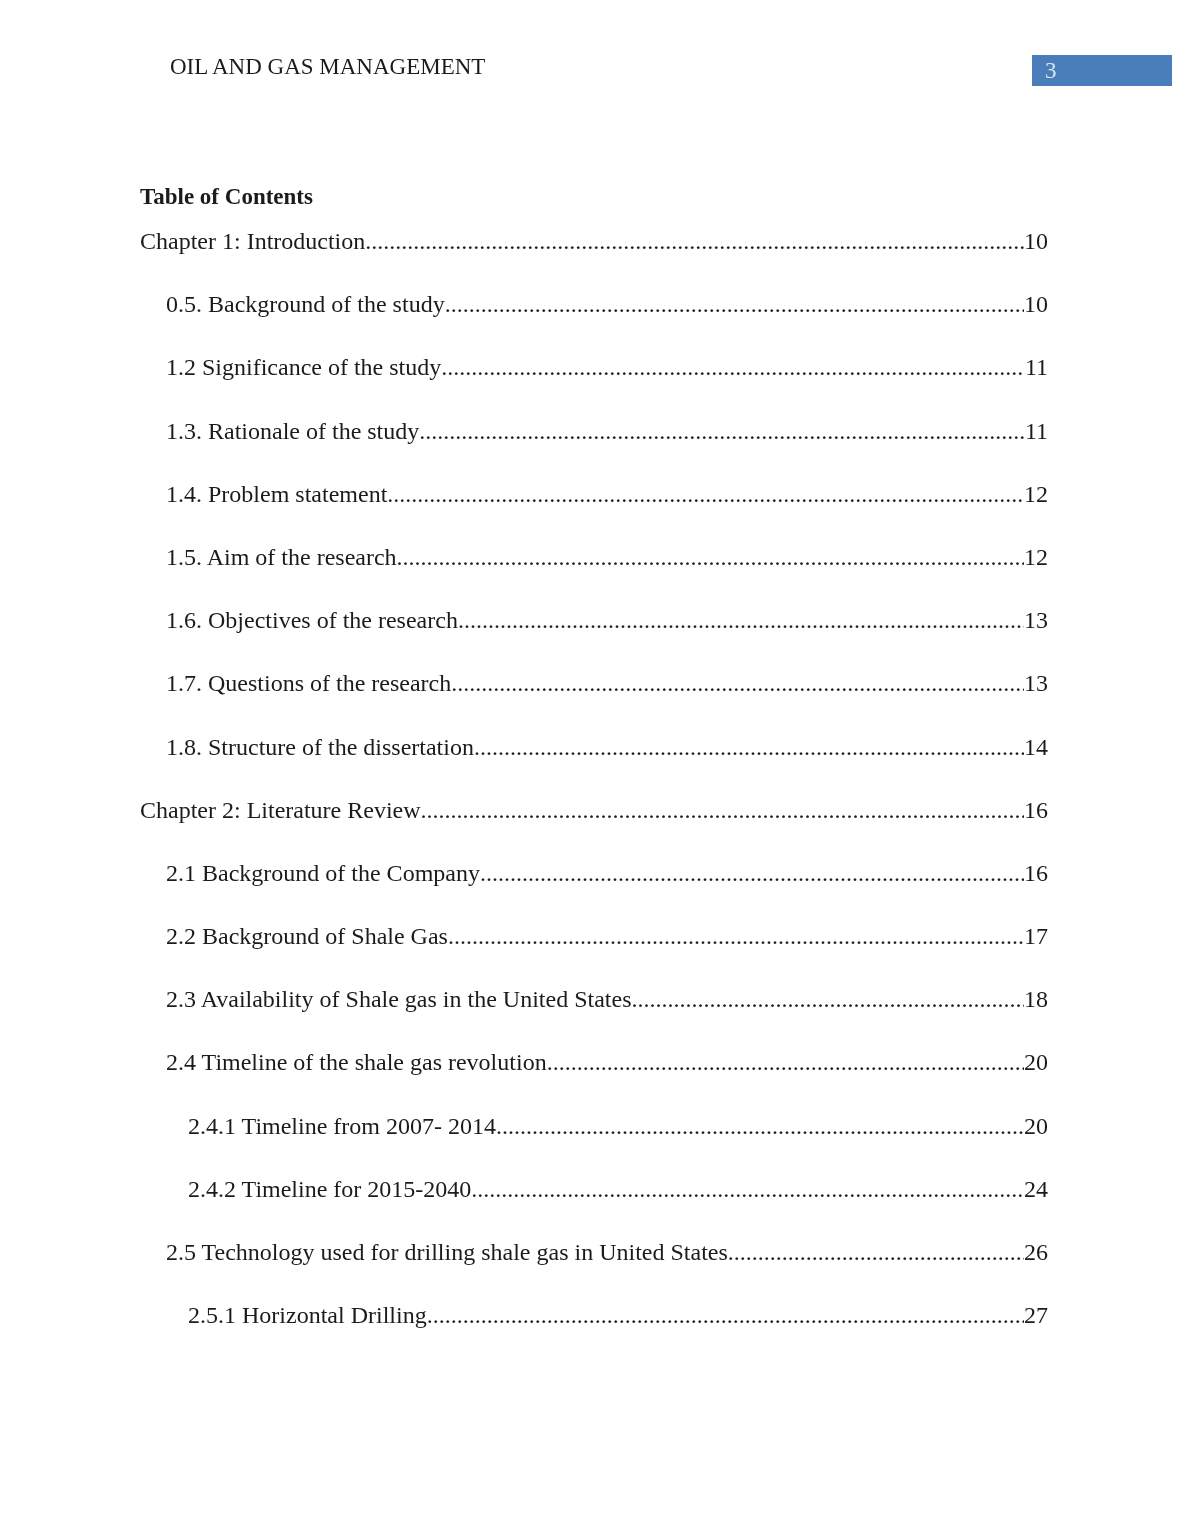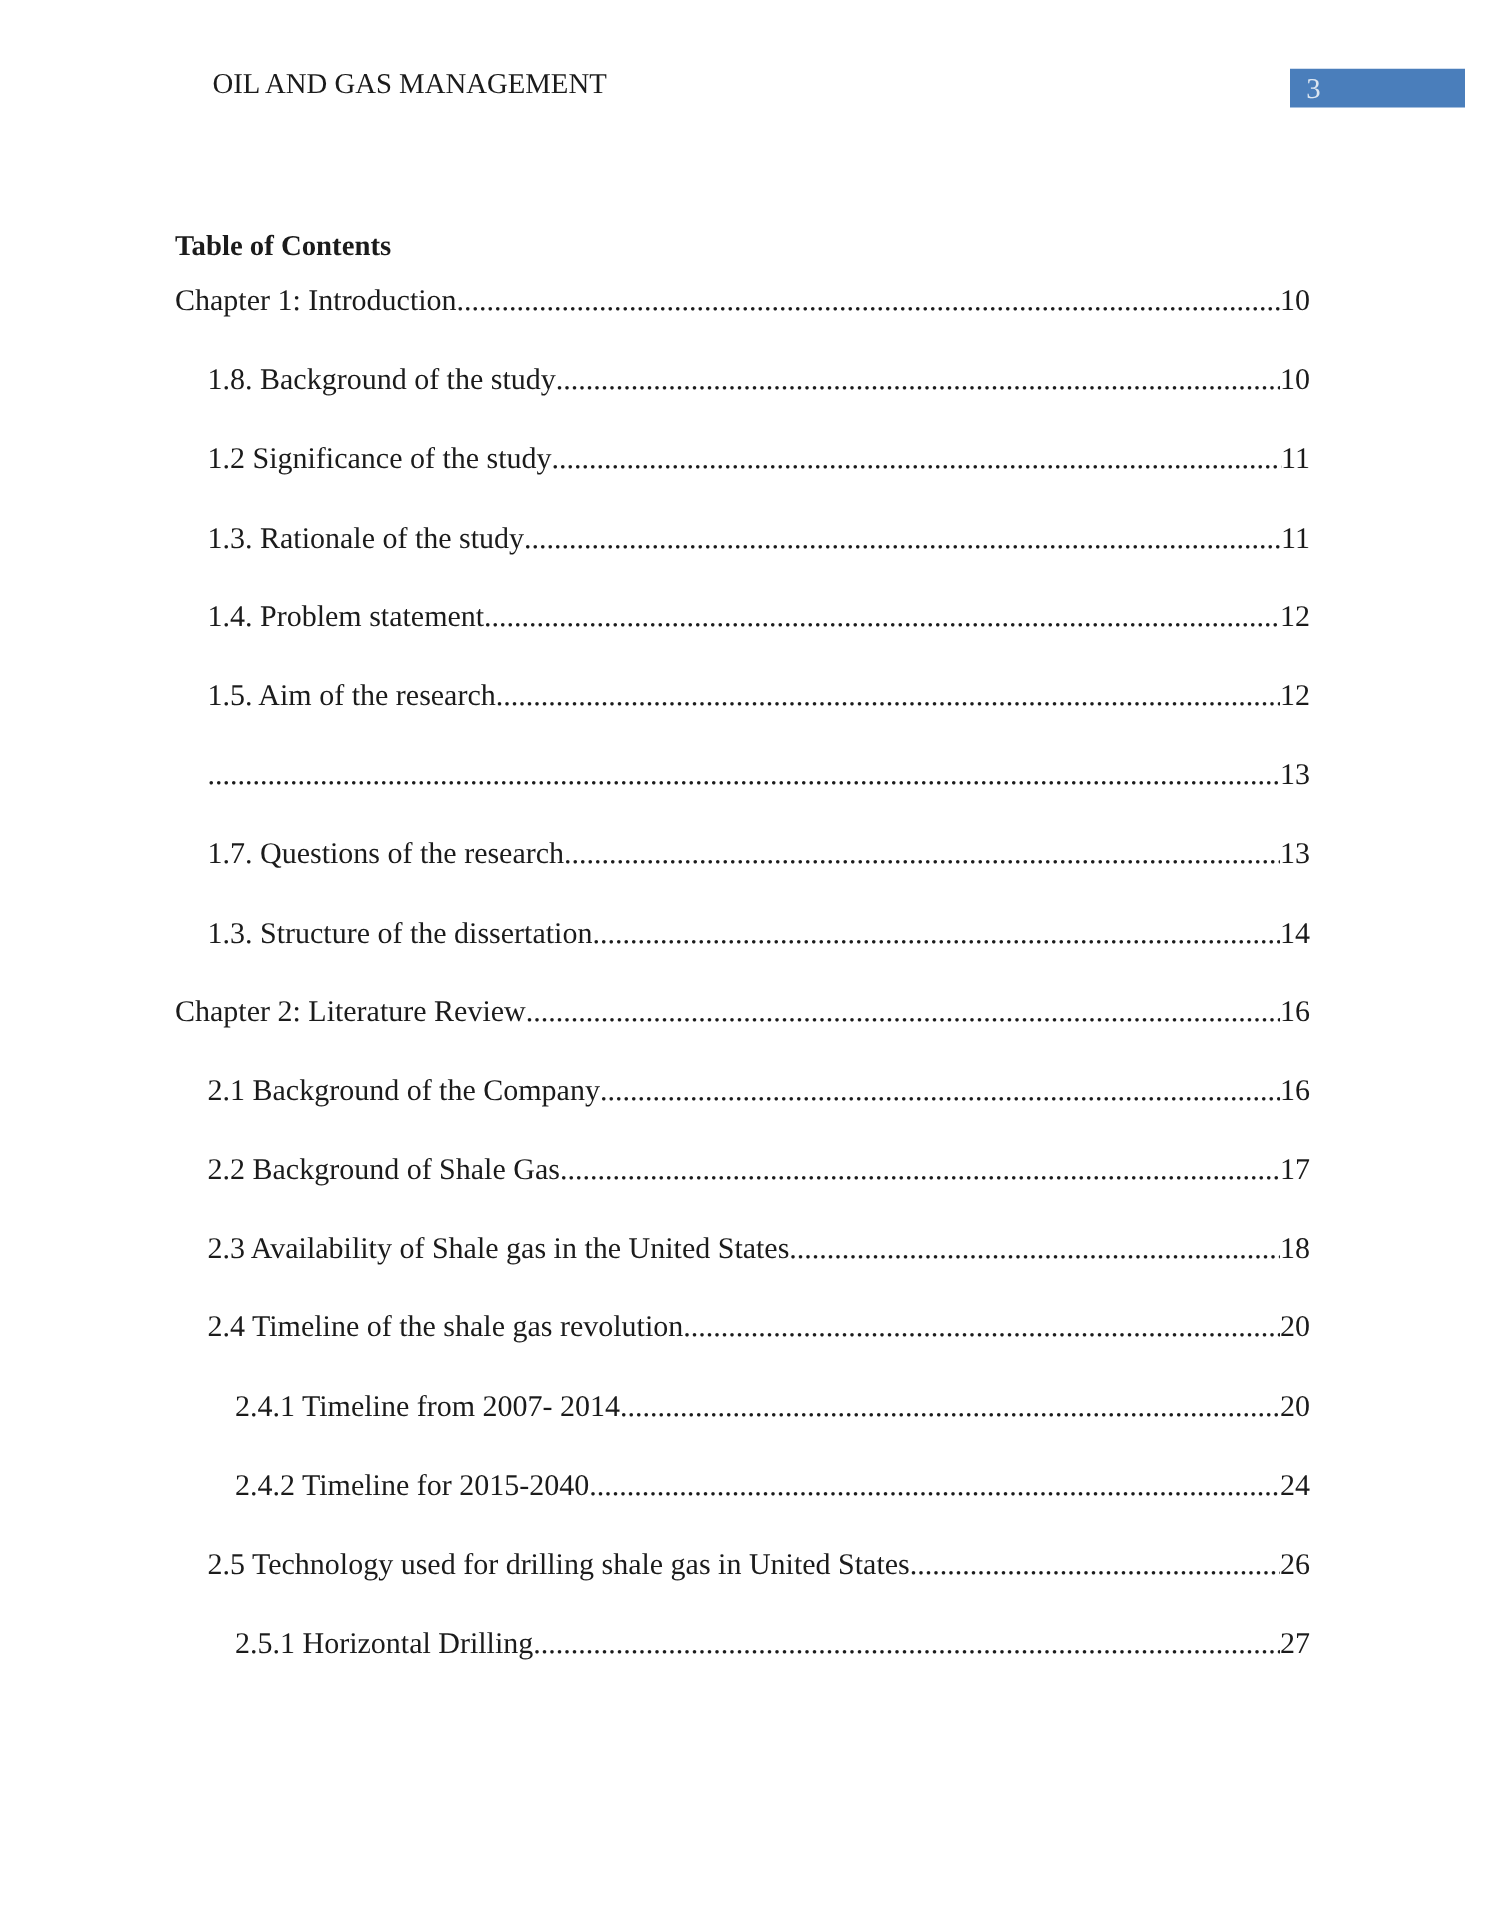--- a/index.html
+++ b/index.html
@@ -92,21 +92,21 @@
 
   <div class="toc">
     <div class="toc-heading">Table of Contents</div>
     <div id="toc-list">
         <div class="toc-row level-0">
           <span class="toc-label">Chapter 1: Introduction</span>
           <span class="toc-dots">............................................................................................................................................................................................................................................................................................................</span>
           <span class="toc-page">10</span>
         </div>
         <div class="toc-row level-1">
-          <span class="toc-label">1.8. Background of the study</span>
+          <span class="toc-label">0.5. Background of the study</span>
           <span class="toc-dots">............................................................................................................................................................................................................................................................................................................</span>
           <span class="toc-page">10</span>
         </div>
         <div class="toc-row level-1">
           <span class="toc-label">1.2 Significance of the study</span>
           <span class="toc-dots">............................................................................................................................................................................................................................................................................................................</span>
           <span class="toc-page">11</span>
         </div>
         <div class="toc-row level-1">
           <span class="toc-label">1.3. Rationale of the study</span>
@@ -117,30 +117,31 @@
           <span class="toc-label">1.4. Problem statement</span>
           <span class="toc-dots">............................................................................................................................................................................................................................................................................................................</span>
           <span class="toc-page">12</span>
         </div>
         <div class="toc-row level-1">
           <span class="toc-label">1.5. Aim of the research</span>
           <span class="toc-dots">............................................................................................................................................................................................................................................................................................................</span>
           <span class="toc-page">12</span>
         </div>
         <div class="toc-row level-1">
+          <span class="toc-label">1.6. Objectives of the research</span>
           <span class="toc-dots">............................................................................................................................................................................................................................................................................................................</span>
           <span class="toc-page">13</span>
         </div>
         <div class="toc-row level-1">
           <span class="toc-label">1.7. Questions of the research</span>
           <span class="toc-dots">............................................................................................................................................................................................................................................................................................................</span>
           <span class="toc-page">13</span>
         </div>
         <div class="toc-row level-1">
-          <span class="toc-label">1.3. Structure of the dissertation</span>
+          <span class="toc-label">1.8. Structure of the dissertation</span>
           <span class="toc-dots">............................................................................................................................................................................................................................................................................................................</span>
           <span class="toc-page">14</span>
         </div>
         <div class="toc-row level-0">
           <span class="toc-label">Chapter 2: Literature Review</span>
           <span class="toc-dots">............................................................................................................................................................................................................................................................................................................</span>
           <span class="toc-page">16</span>
         </div>
         <div class="toc-row level-1">
           <span class="toc-label">2.1 Background of the Company</span>

